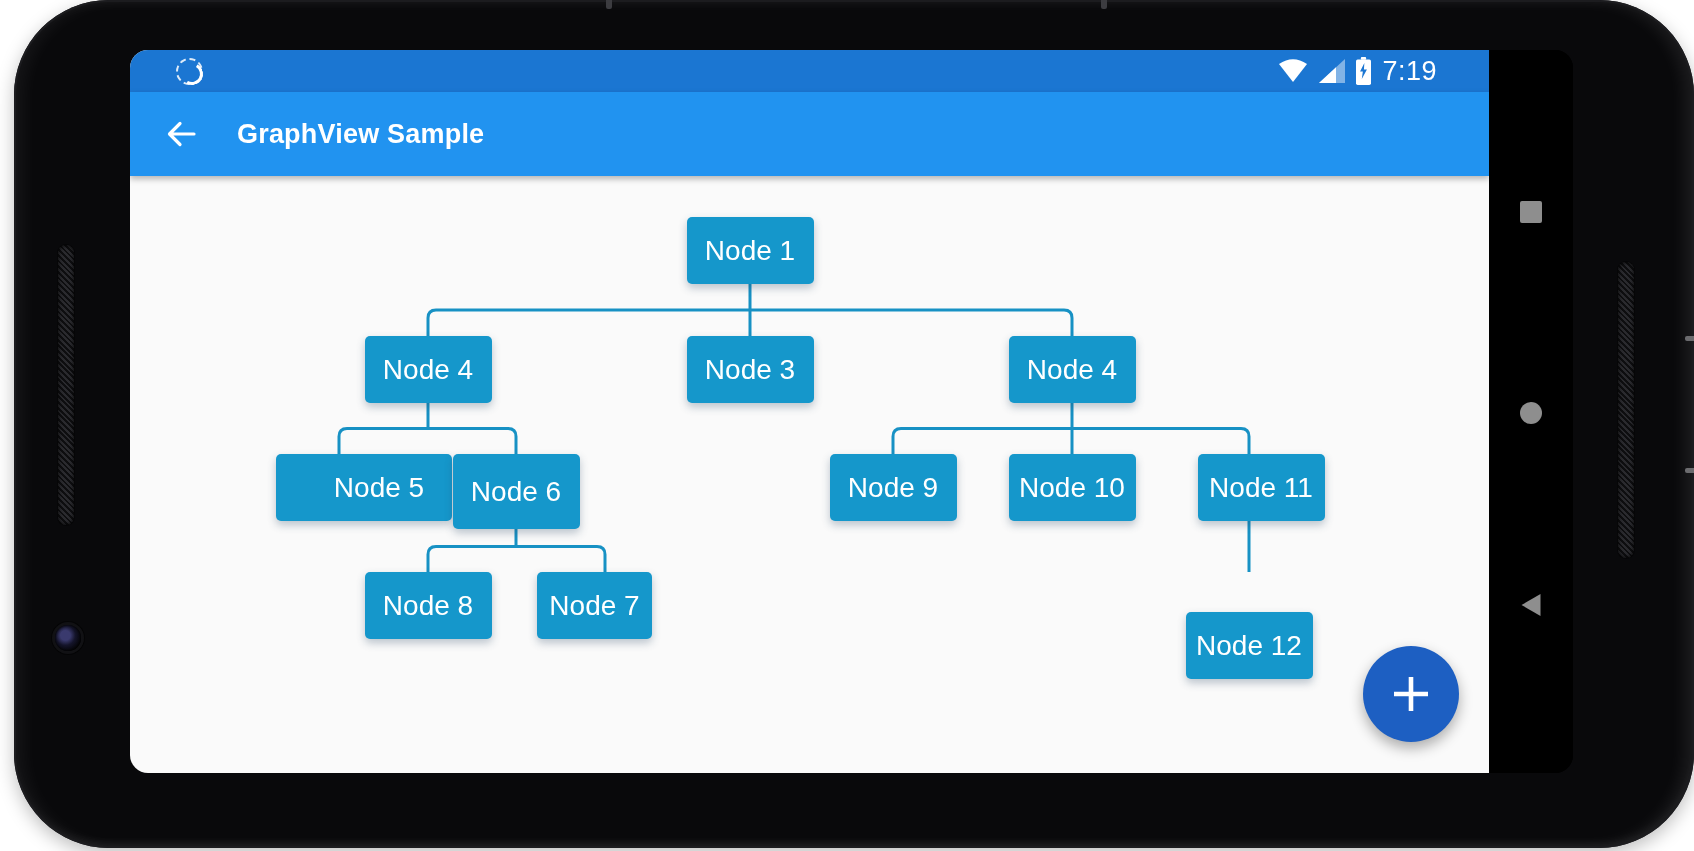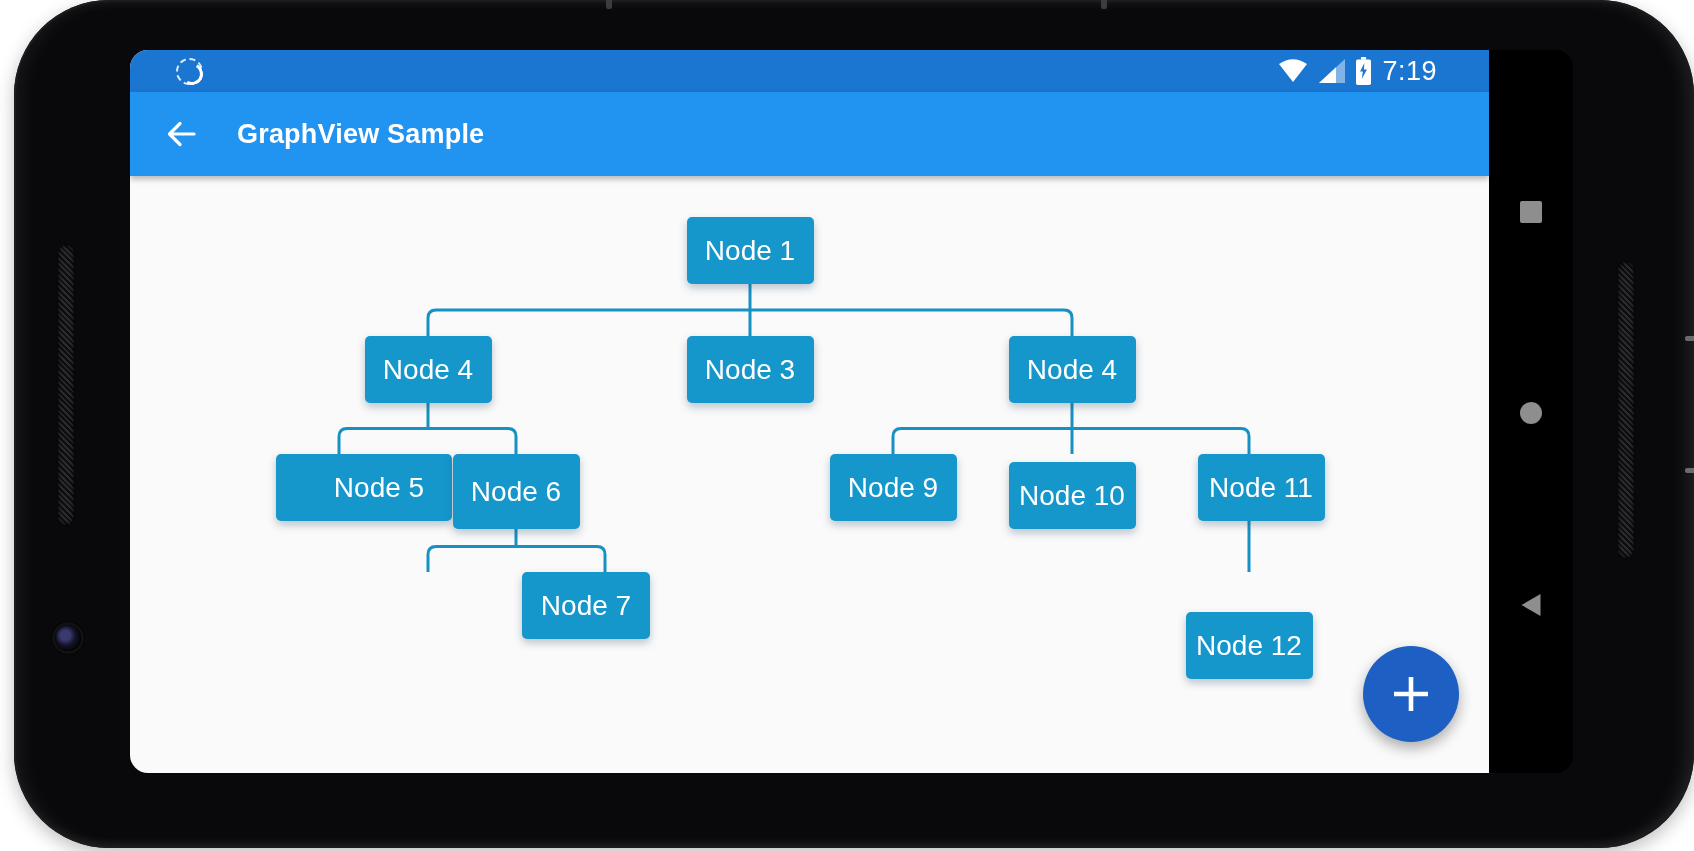--- a/index.html
+++ b/index.html
@@ -118,23 +118,24 @@
             <path d="M 620 234 L 620 260 M 298 286 L 298 268 Q 298 260 306 260 L 934 260 Q 942 260 942 268 L 942 286 M 620 260 L 620 286 M 298 353 L 298 378.5 M 209 404 L 209 386.5 Q 209 378.5 217 378.5 L 378 378.5 Q 386 378.5 386 386.5 L 386 404 M 942 353 L 942 378.5 M 763 404 L 763 386.5 Q 763 378.5 771 378.5 L 1111 378.5 Q 1119 378.5 1119 386.5 L 1119 404 M 942 378.5 L 942 404 M 386 471 L 386 496.5 M 298 522 L 298 504.5 Q 298 496.5 306 496.5 L 467 496.5 Q 475 496.5 475 504.5 L 475 522 M 1119 471 L 1119 522 " fill="none" stroke="#1791c4" stroke-width="3"></path>
           </svg>
 
         <div class="graph-node" style="left: 556.5px; top: 167px; width: 127px; height: 67px;">Node 1</div>
           <div class="graph-node" style="left: 234.5px; top: 286px; width: 127px; height: 67px;">Node 4</div>
           <div class="graph-node" style="left: 556.5px; top: 286px; width: 127px; height: 67px;">Node 3</div>
           <div class="graph-node" style="left: 878.5px; top: 286px; width: 127px; height: 67px;">Node 4</div>
           <div class="graph-node" style="left: 145.5px; top: 404px; width: 145px; height: 67px; padding-left: 31px;">Node 5</div>
           <div class="graph-node" style="left: 322.5px; top: 404px; width: 127px; height: 75px;">Node 6</div>
           <div class="graph-node" style="left: 699.5px; top: 404px; width: 127px; height: 67px;">Node 9</div>
-          <div class="graph-node" style="left: 878.5px; top: 404px; width: 127px; height: 67px; margin-top: 8px;">Node 10</div>
+          <div class="graph-node" style="left: 878.5px; top: 404px; width: 127px; height: 67px;">Node 10</div>
           <div class="graph-node" style="left: 1055.5px; top: 404px; width: 127px; height: 67px; margin-left: 12px;">Node 11</div>
-          <div class="graph-node" style="left: 392px; top: 522px; width: 128px; height: 67px;">Node 7</div>
+          <div class="graph-node" style="left: 234.5px; top: 522px; width: 127px; height: 67px;">Node 8</div>
+          <div class="graph-node" style="left: 407px; top: 522px; width: 115px; height: 67px;">Node 7</div>
           <div class="graph-node" style="left: 1055.5px; top: 522px; width: 127px; height: 67px; margin-top: 40px;">Node 12</div>
           <button class="fab">
           <svg width="46" height="46" viewBox="0 0 46 46">
             <path d="M23 6 V40 M6 23 H40" stroke="#ffffff" stroke-width="4.6" fill="none"></path>
           </svg>
         </button>
       </div>
 
     </div>
 

